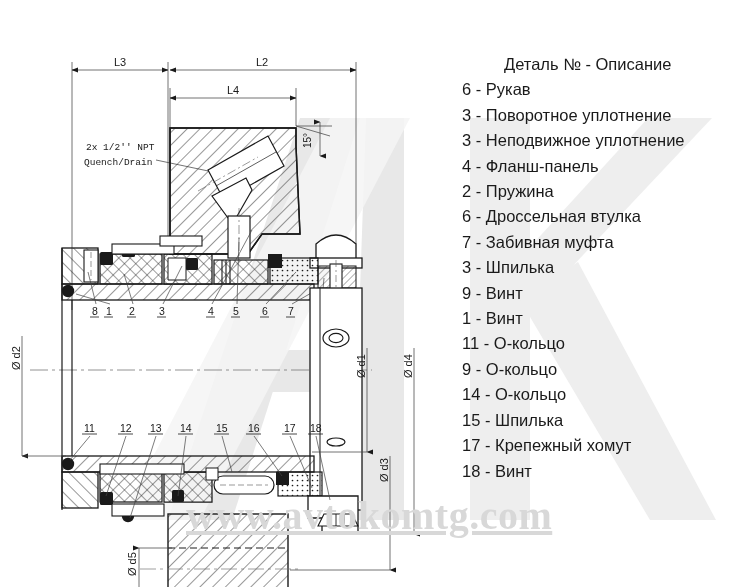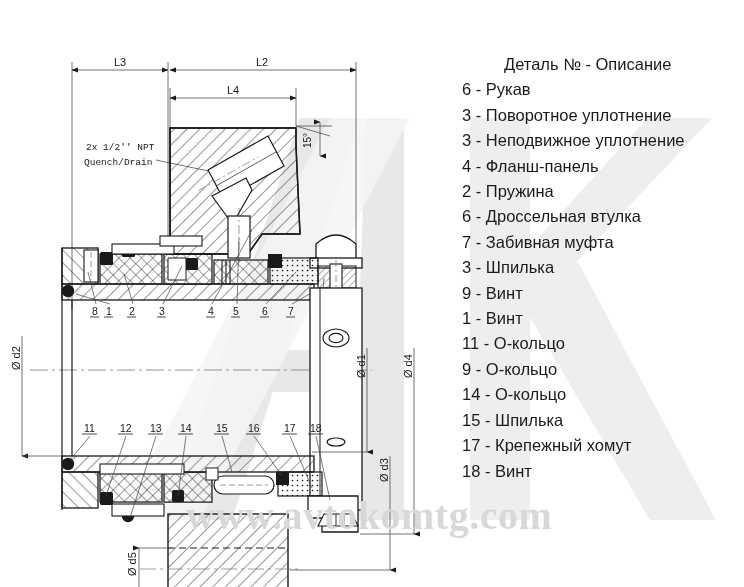--- a/index.html
+++ b/index.html
@@ -36,20 +36,21 @@
     position: absolute;
     left: 186px;
     top: 492px;
     font-family: "Liberation Serif", "DejaVu Serif", serif;
     font-size: 40px;
     font-weight: bold;
     color: #d8d8d8;
     letter-spacing: 0.5px;
     white-space: nowrap;
     z-index: 3;
+    text-decoration: underline;
   }
 
   
   .draw-layer {
     position: absolute;
     left: 0; top: 0;
     width: 678px; height: 587px;
     z-index: 2;
     margin-top: 48px;
   }

